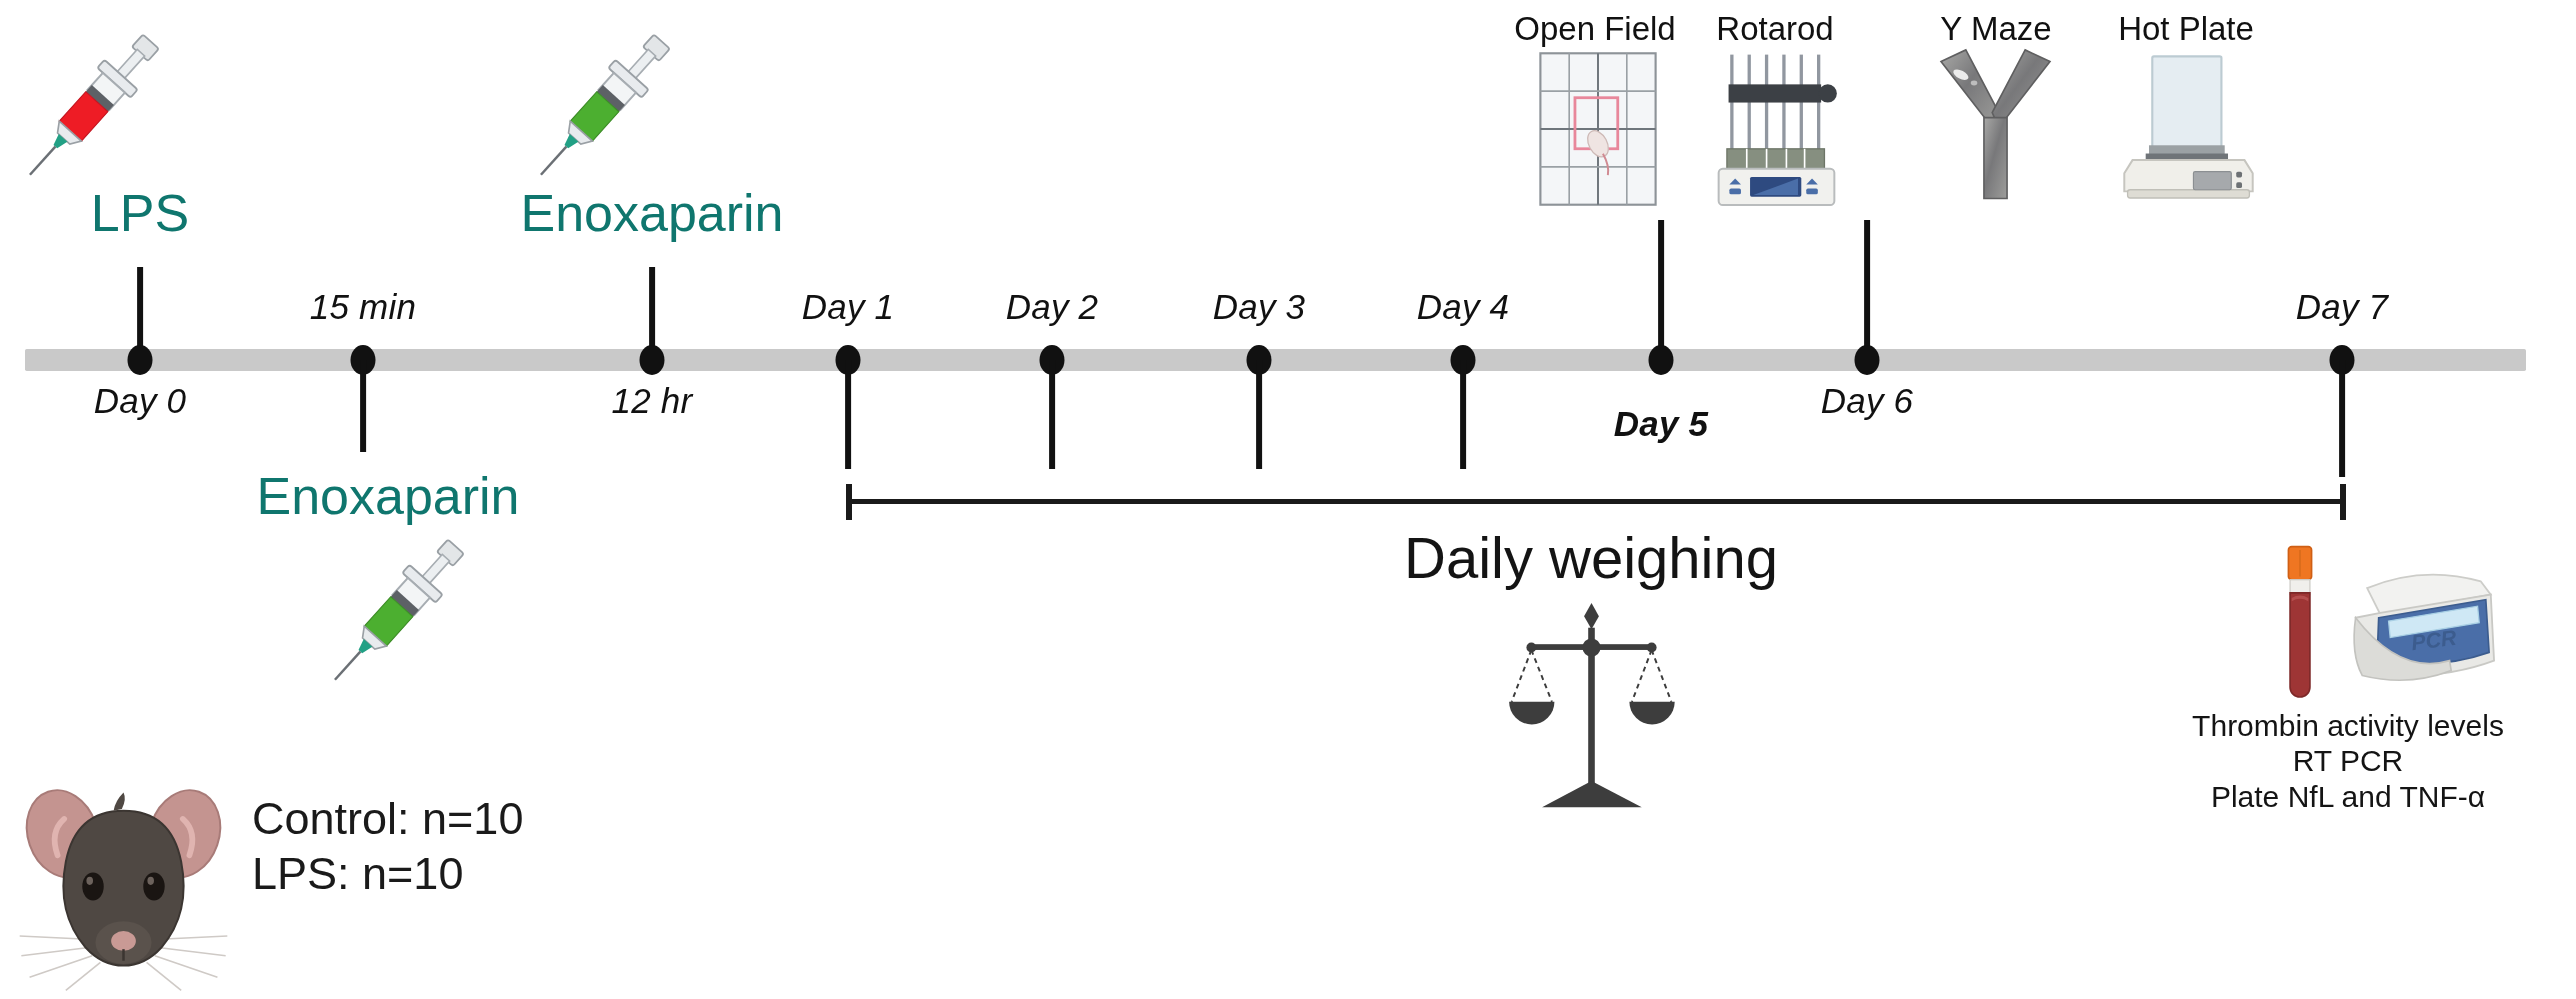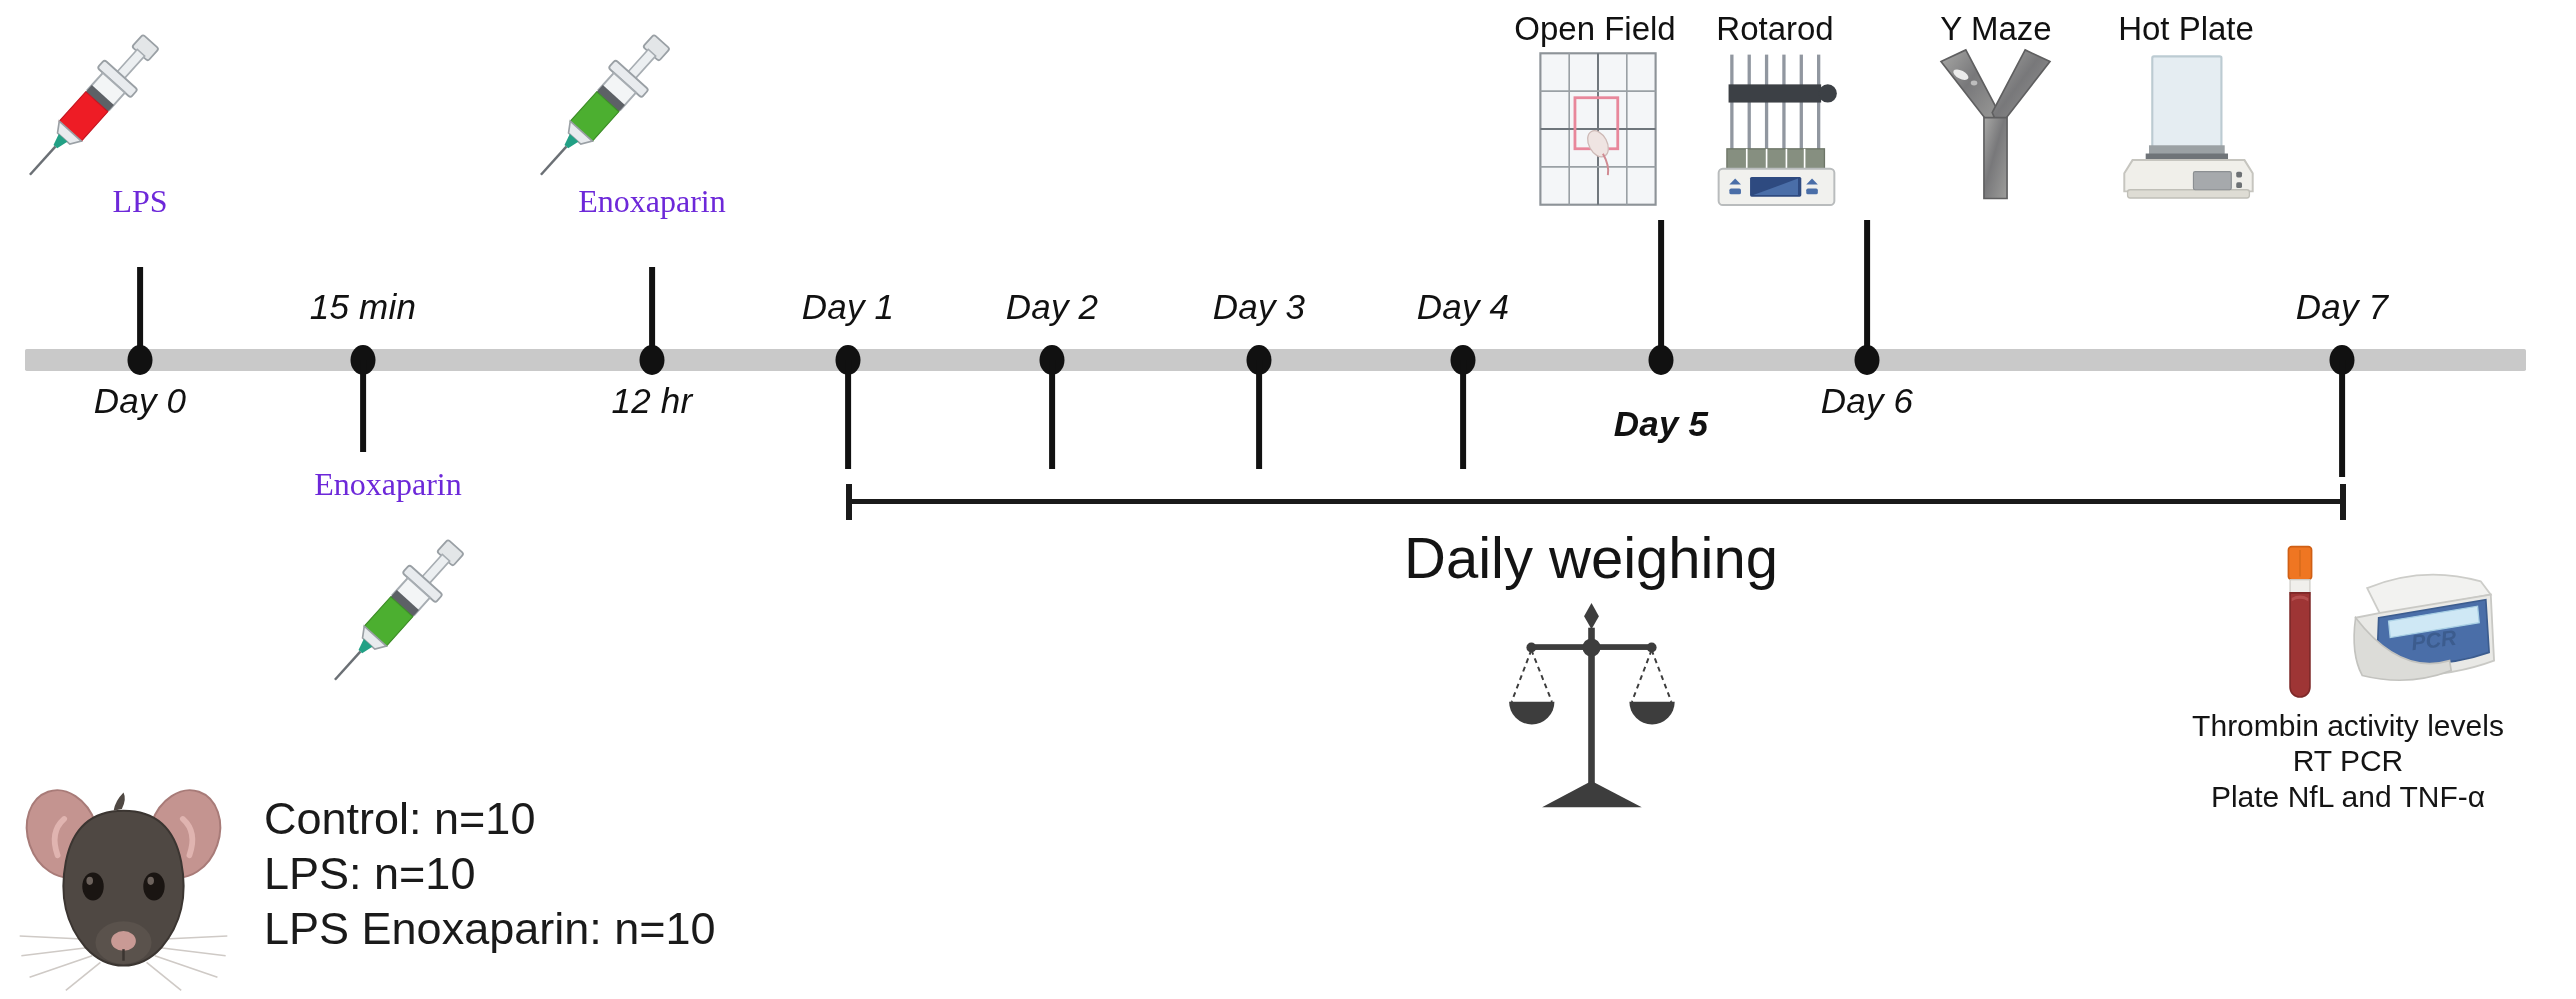--- a/index.html
+++ b/index.html
@@ -25,42 +25,42 @@
   .stem{
     width:5.8px;background:#111111;transform:translateX(-50%);
   }
   .tick-label{
     font-style:italic;font-size:35px;color:#111111;white-space:nowrap;
     transform:translateX(-50%);letter-spacing:0.2px;
   }
 
   
   .event-caption{
-    font-size:32px;color:#6d28d9;white-space:nowrap;transform:translateX(-50%);font-family:Liberation Serif, serif;
+    font-size:52px;color:#0f766e;white-space:nowrap;transform:translateX(-50%);
   }
 
   
   .test-label{
     font-size:33px;color:#111111;white-space:nowrap;transform:translateX(-50%);
     font-weight:400;
     margin-top:6px;
   }
 
   
   #weigh-bracket{left:846px;top:499px;width:1498px;height:5px;background:#1a1a1a;}
   .bracket-cap{width:5.8px;height:36px;background:#1a1a1a;top:484px;}
 
   #daily-weighing-label{
     font-size:58px;color:#141414;white-space:nowrap;
     left:1591px;top:524px;transform:translateX(-50%);
   }
 
   
   #group-legend{left:252px;top:792px;}
-  #group-legend div{font-size:45px;line-height:1.22;color:#1a1a1a;white-space:nowrap;margin-left:12px;}
+  #group-legend div{font-size:45px;line-height:1.22;color:#1a1a1a;white-space:nowrap;}
 
   
   #endpoint-text{left:2348px;top:708px;transform:translateX(-50%);text-align:center;}
   #endpoint-text div{font-size:30px;line-height:1.18;color:#141414;white-space:nowrap;}
 
   svg{display:block;overflow:visible;}
 </style>
 </head>
 <body>
 
@@ -337,15 +337,14 @@
 
     <ellipse cx="140" cy="190" rx="34" ry="26" fill="#5a524c"></ellipse>
     <ellipse cx="140" cy="188" rx="15" ry="12" fill="#c99a95"></ellipse>
     <path d="M140 198 v14" stroke="#3b3531" stroke-width="3" fill="none"></path>
   </svg>
 </div>
 
 <div class="abs" id="group-legend">
   <div>Control: n=10</div>
   <div>LPS: n=10</div>
-  <div>LPS Enoxaparin: n=10</div>
 </div>
 
 
 </body></html>

